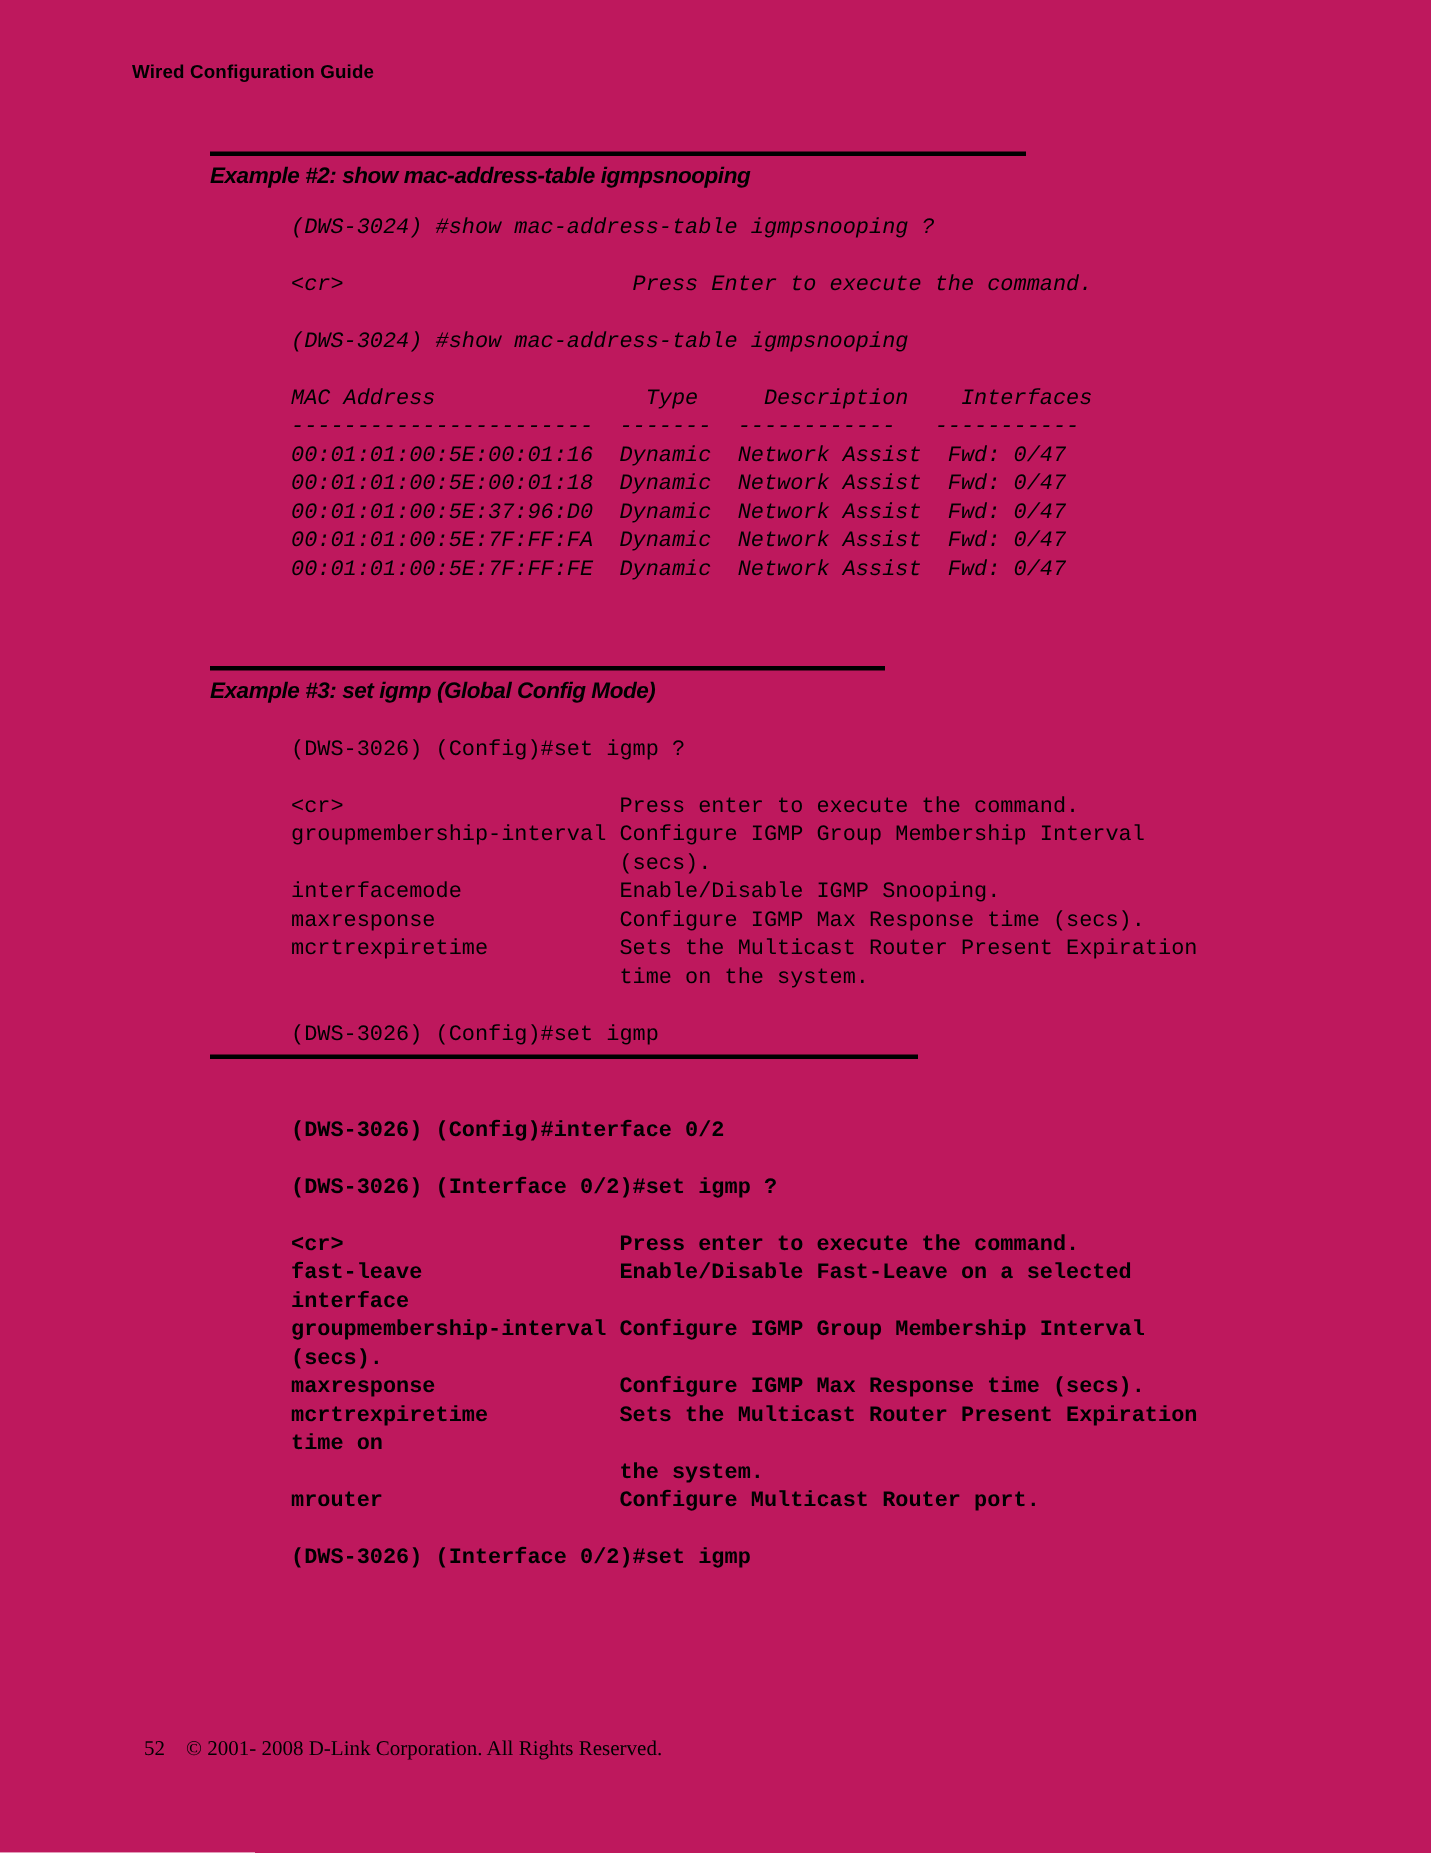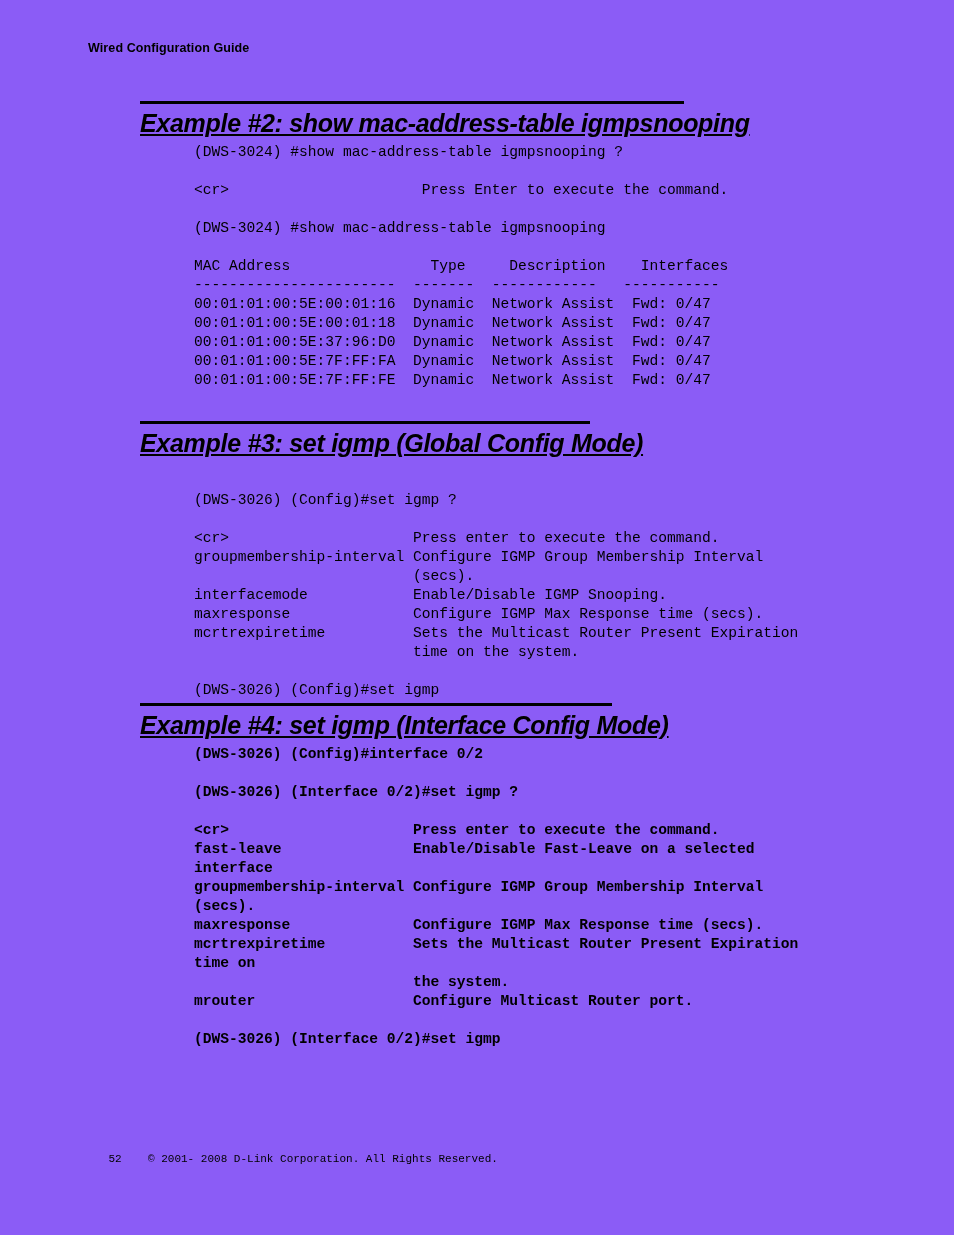--- a/index.html
+++ b/index.html
@@ -9,21 +9,21 @@
     background: #ffffff;
   }
   body {
     font-family: "Liberation Sans", sans-serif;
     color: #000000;
   }
   .page {
     position: relative;
     width: 954px;
     height: 1235px;
-    background: #8b5cf6;
+    background: #be185d;
     overflow: hidden;
   }
 
   
   .running-header {
     position: absolute;
     left: 88px;
     top: 41px;
     font-family: "Liberation Sans", sans-serif;
     font-size: 12.5px;
@@ -38,100 +38,98 @@
     position: absolute;
     left: 140px;
   }
   .rule {
     height: 3px;
     background: #000000;
     margin: 0;
   }
   .heading {
     font-family: "Liberation Sans", sans-serif;
-    font-size: 25px;
+    font-size: 15px;
     font-weight: bold;
     font-style: italic;
     letter-spacing: -0.3px;
     color: #000;
     white-space: nowrap;
     margin-top: 5px;
     line-height: 1.15;
-    text-decoration: underline;
   }
 
   
   .code {
     position: absolute;
     left: 194px;
     font-family: "Liberation Mono", "DejaVu Sans Mono", monospace;
     font-size: 14.6px;
     line-height: 19px;
     white-space: pre;
     color: #000000;
     letter-spacing: 0px;
     margin: 0;
   }
 
   
   .footer {
     position: absolute;
     left: 82px;
-    bottom: 58px;
-    font-family: Liberation Mono, monospace;
-    font-size: 11px;
+    bottom: 44px;
+    font-family: Liberation Serif, serif;
+    font-size: 14px;
     color: #000;
     white-space: pre;
   }
   .footer .page-num { font-weight: normal; }
 </style>
 </head>
 <body>
 
 <div class="page">
 
   <div class="running-header">Wired Configuration Guide</div>
 
   <div class="section" style="top:101px;">
     <div class="rule" id="rule-0" style="width: 544px;"></div>
     <div class="heading">Example #2: show mac-address-table igmpsnooping</div>
   </div>
-  <pre class="code" style="top:143px;">(DWS-3024) #show mac-address-table igmpsnooping ?
+  <pre class="code" style="top:143px;font-style:italic;">(DWS-3024) #show mac-address-table igmpsnooping ?
 
 &lt;cr&gt;                      Press Enter to execute the command.
 
 (DWS-3024) #show mac-address-table igmpsnooping
 
 MAC Address                Type     Description    Interfaces
 -----------------------  -------  ------------   -----------
 00:01:01:00:5E:00:01:16  Dynamic  Network Assist  Fwd: 0/47
 00:01:01:00:5E:00:01:18  Dynamic  Network Assist  Fwd: 0/47
 00:01:01:00:5E:37:96:D0  Dynamic  Network Assist  Fwd: 0/47
 00:01:01:00:5E:7F:FF:FA  Dynamic  Network Assist  Fwd: 0/47
 00:01:01:00:5E:7F:FF:FE  Dynamic  Network Assist  Fwd: 0/47</pre>
 
-  <div class="section" style="top:421px;text-align:right;">
+  <div class="section" style="top:444px;">
     <div class="rule" id="rule-1" style="width: 450px;"></div>
     <div class="heading">Example #3: set igmp (Global Config Mode)</div>
   </div>
   <pre class="code" style="top:459px;margin-top:32px;">(DWS-3026) (Config)#set igmp ?
 
 &lt;cr&gt;                     Press enter to execute the command.
 groupmembership-interval Configure IGMP Group Membership Interval
                          (secs).
 interfacemode            Enable/Disable IGMP Snooping.
 maxresponse              Configure IGMP Max Response time (secs).
 mcrtrexpiretime          Sets the Multicast Router Present Expiration
                          time on the system.
 
 (DWS-3026) (Config)#set igmp</pre>
 
   <div class="section" style="top:703px;">
     <div class="rule" id="rule-2" style="width: 472px;"></div>
-    <div class="heading">Example #4: set igmp (Interface Config Mode)</div>
   </div>
   <pre class="code" style="top:745px;font-weight:bold;">(DWS-3026) (Config)#interface 0/2
 
 (DWS-3026) (Interface 0/2)#set igmp ?
 
 &lt;cr&gt;                     Press enter to execute the command.
 fast-leave               Enable/Disable Fast-Leave on a selected
 interface
 groupmembership-interval Configure IGMP Group Membership Interval
 (secs).

